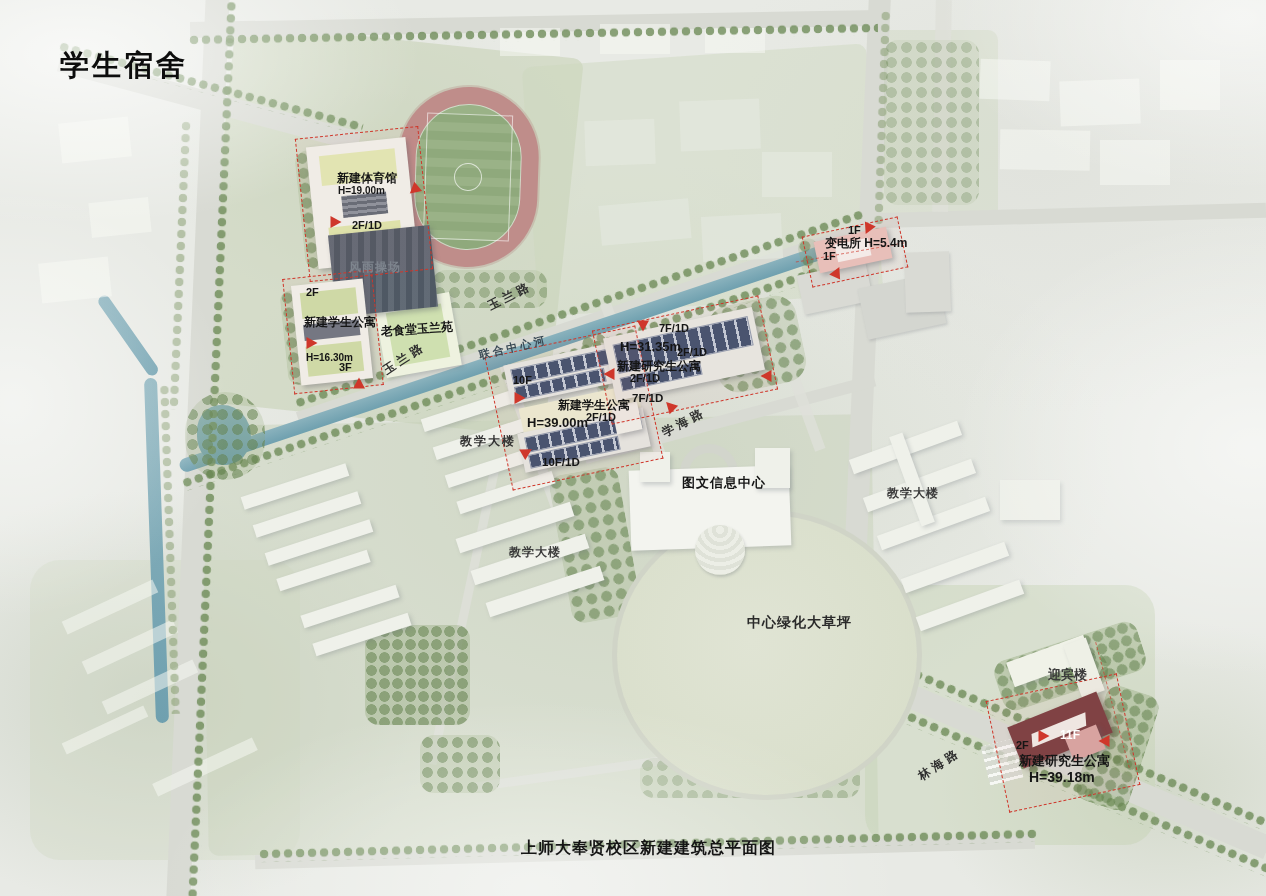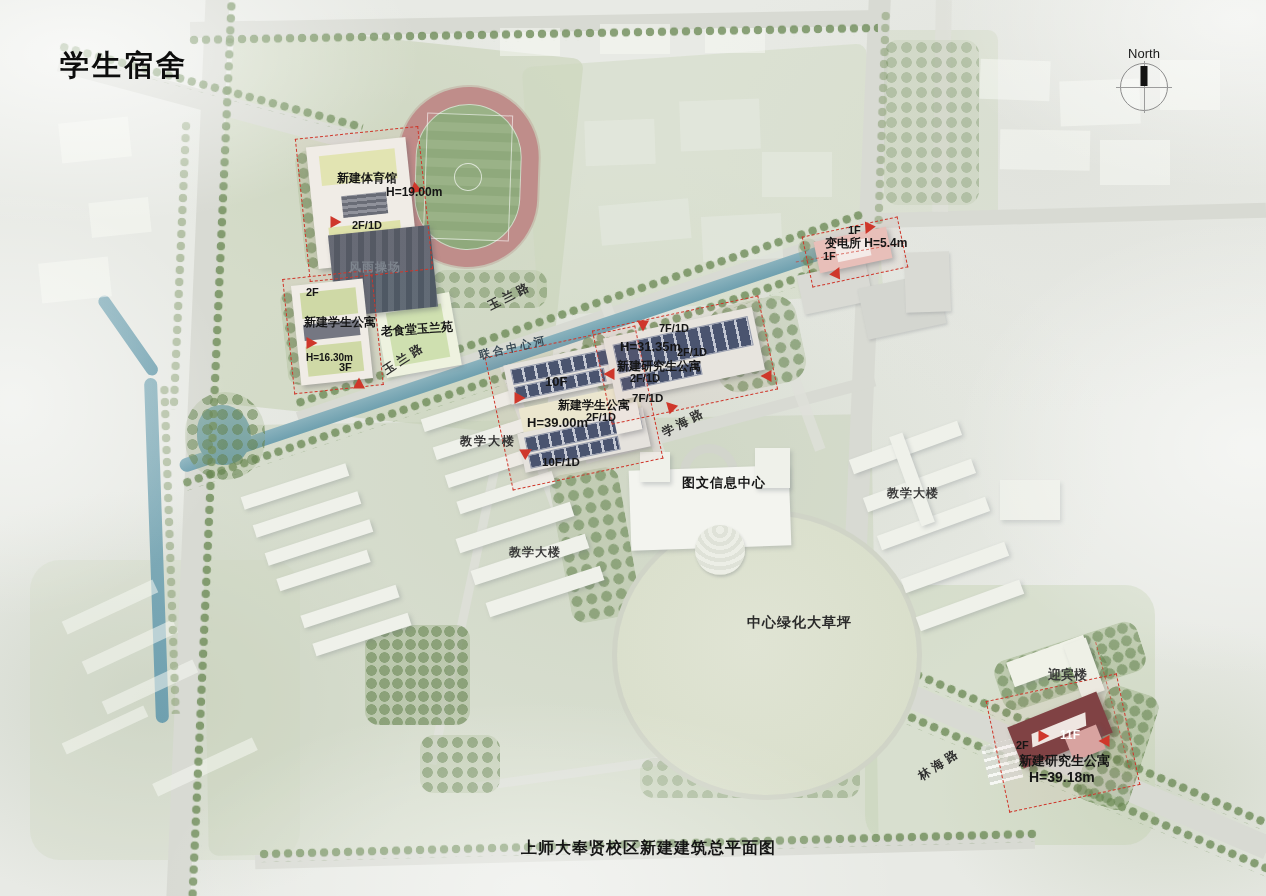--- a/index.html
+++ b/index.html
@@ -248,51 +248,43 @@
   <span class="tri" style="left:868px;top:229px;--r:205deg;"></span>
   <span class="tri" style="left:837px;top:272px;--r:25deg;"></span>
   <span class="tri" style="left:1044px;top:736px;--r:90deg;"></span>
   <span class="tri" style="left:1104px;top:741px;--r:270deg;"></span>
 
   <div class="haze"></div>
 
   <div class="lbl" style="left:60px;top:50px;font-size:29px;letter-spacing:3px;font-weight:800;color:#0d0d0d;">学生宿舍</div>
   <div class="lbl" style="left:521px;top:840px;font-size:16px;letter-spacing:1px;">上师大奉贤校区新建建筑总平面图</div>
 
-  <div class="abs" style="left:1106px;top:46px;width:76px;text-align:center;z-index:12;">
-    <div style="font-size:13px;font-weight:500;color:#1a1a1a;">North</div>
-    <div class="north-circle">
-      <div class="nc-h"></div>
-      <div class="nc-v"></div>
-      <div class="nc-bar"></div>
-    </div>
-  </div>
 
   <div class="lbl" style="left:337px;top:172px;font-size:12px;">新建体育馆</div>
-  <div class="lbl" style="left:338px;top:186px;font-size:12px;margin-left:48px;">H=19.00m</div>
+  <div class="lbl" style="left:338px;top:186px;font-size:10px;">H=19.00m</div>
   <div class="lbl" style="left:352px;top:220px;font-size:11px;">2F/1D</div>
   <div class="lbl" style="left:349px;top:261px;font-size:12px;color:#7e858e;letter-spacing:1px;">风雨操场</div>
 
   <div class="lbl" style="left:306px;top:287px;font-size:11px;">2F</div>
   <div class="lbl" style="left:304px;top:316px;font-size:12px;">新建学生公寓</div>
   <div class="lbl" style="left:306px;top:344px;font-size:10px;margin-top:9px;">H=16.30m</div>
   <div class="lbl" style="left:339px;top:362px;font-size:11px;">3F</div>
   <div class="lbl" style="left:381px;top:323px;font-size:12px;transform:rotate(-4deg);">老食堂玉兰苑</div>
 
   <div class="lbl" style="left:381px;top:366px;font-size:12px;letter-spacing:4px;transform:rotate(-33deg);transform-origin:left top;color:#2e2e2e;">玉兰路</div>
   <div class="lbl" style="left:486px;top:301px;font-size:12px;letter-spacing:4px;transform:rotate(-27deg);transform-origin:left top;color:#2e2e2e;">玉兰路</div>
   <div class="lbl" style="left:478px;top:350px;font-size:11px;letter-spacing:3px;transform:rotate(-13deg);transform-origin:left top;color:#3a4a55;">联合中心河</div>
   <div class="lbl" style="left:660px;top:428px;font-size:12px;letter-spacing:4px;transform:rotate(-28deg);transform-origin:left top;color:#2e2e2e;">学海路</div>
   <div class="lbl" style="left:916px;top:772px;font-size:12px;letter-spacing:4px;transform:rotate(-33deg);transform-origin:left top;color:#2e2e2e;">林海路</div>
 
   <div class="lbl" style="left:460px;top:435px;font-size:12px;letter-spacing:2px;color:#333;">教学大楼</div>
   <div class="lbl" style="left:509px;top:546px;font-size:12px;letter-spacing:1px;color:#3c3c3c;">教学大楼</div>
   <div class="lbl" style="left:887px;top:487px;font-size:12px;letter-spacing:1px;color:#3c3c3c;">教学大楼</div>
 
-  <div class="lbl" style="left:513px;top:375px;font-size:13px;margin-left:32px;">10F</div>
+  <div class="lbl" style="left:513px;top:375px;font-size:11px;">10F</div>
   <div class="lbl" style="left:525px;top:399px;font-size:12px;margin-left:33px;">新建学生公寓</div>
   <div class="lbl" style="left:527px;top:416px;font-size:13px;">H=39.00m</div>
   <div class="lbl" style="left:586px;top:412px;font-size:11px;">2F/1D</div>
   <div class="lbl" style="left:542px;top:456px;font-size:11.5px;">10F/1D</div>
 
   <div class="lbl" style="left:659px;top:323px;font-size:11px;">7F/1D</div>
   <div class="lbl" style="left:620px;top:340px;font-size:13px;">H=31.35m</div>
   <div class="lbl" style="left:677px;top:347px;font-size:11px;">2F/1D</div>
   <div class="lbl" style="left:617px;top:360px;font-size:12px;">新建研究生公寓</div>
   <div class="lbl" style="left:630px;top:373px;font-size:11px;">2F/1D</div>

